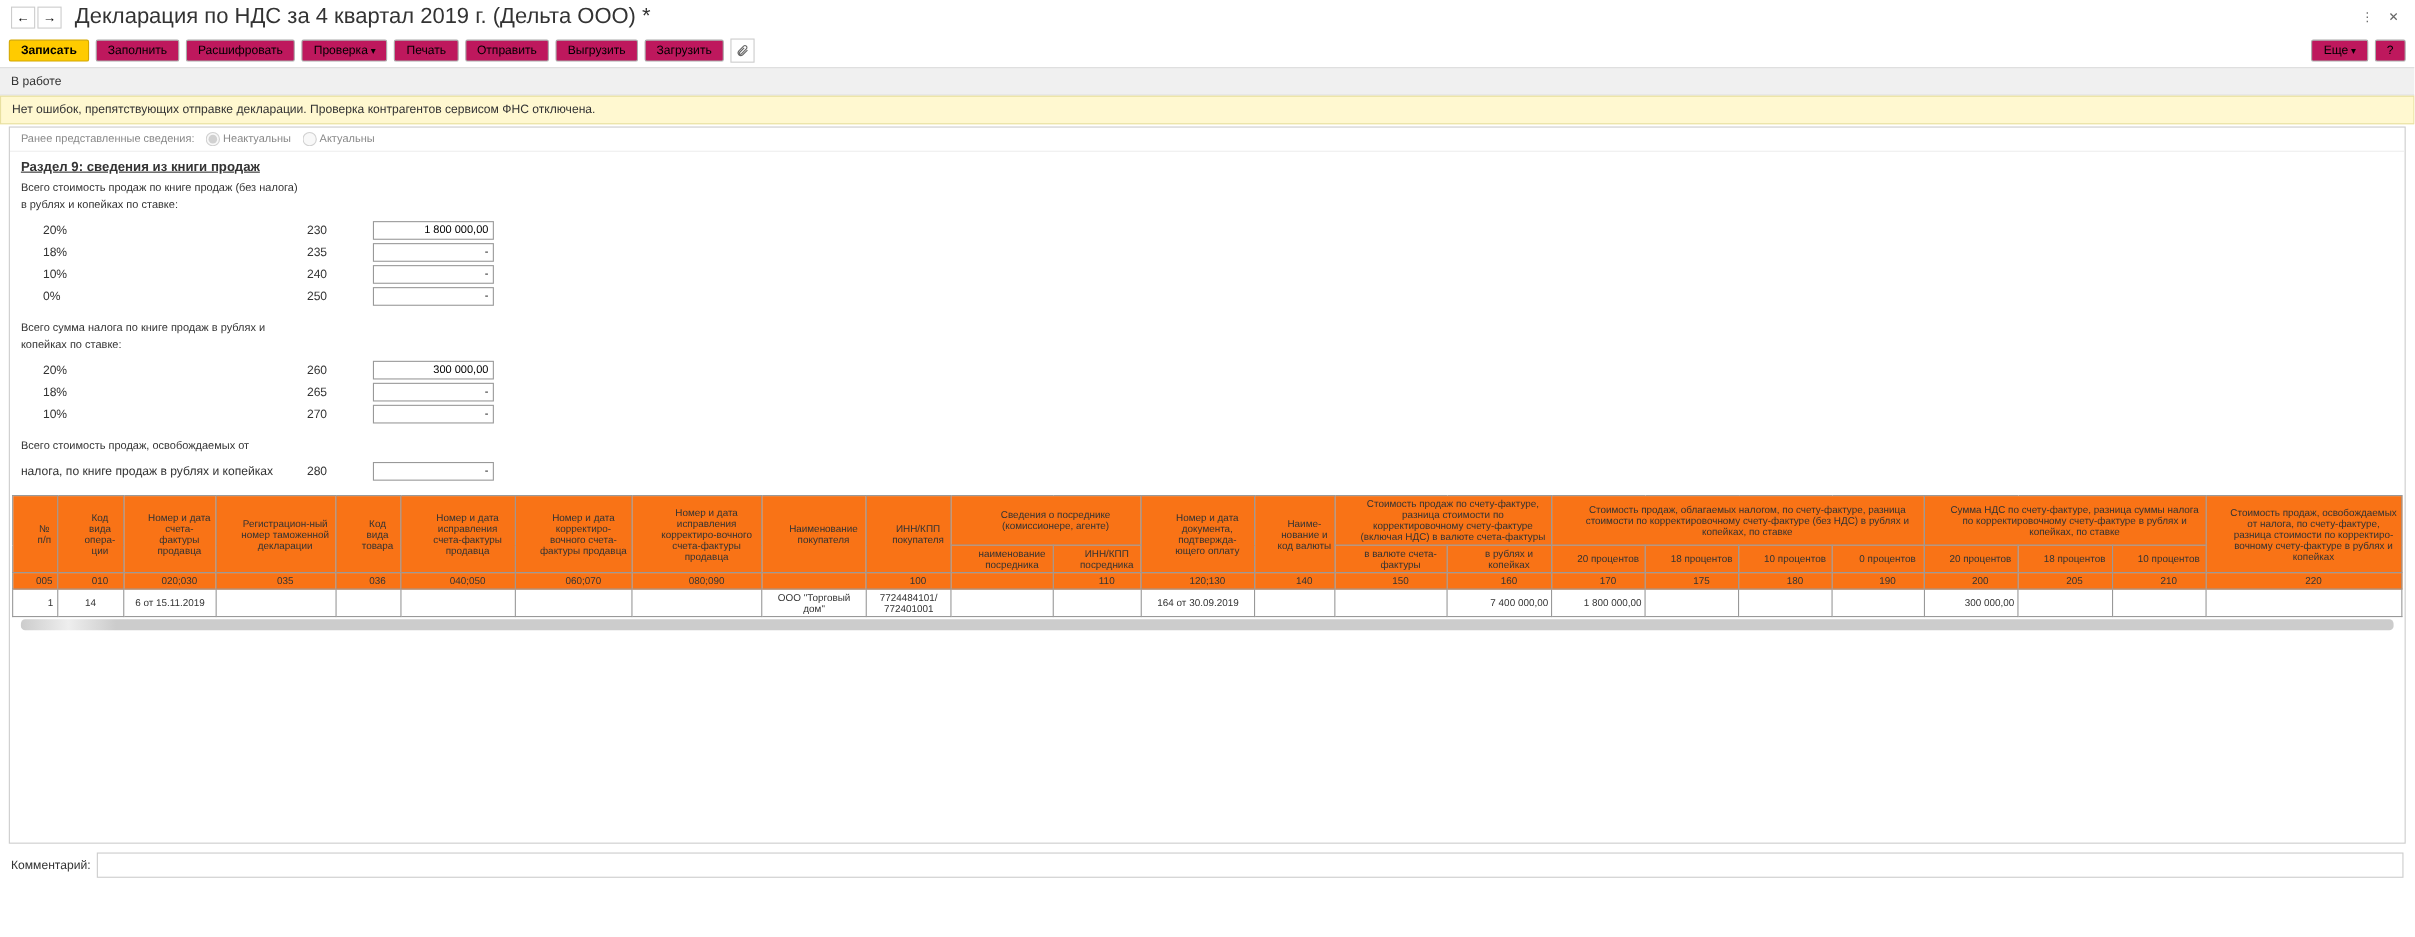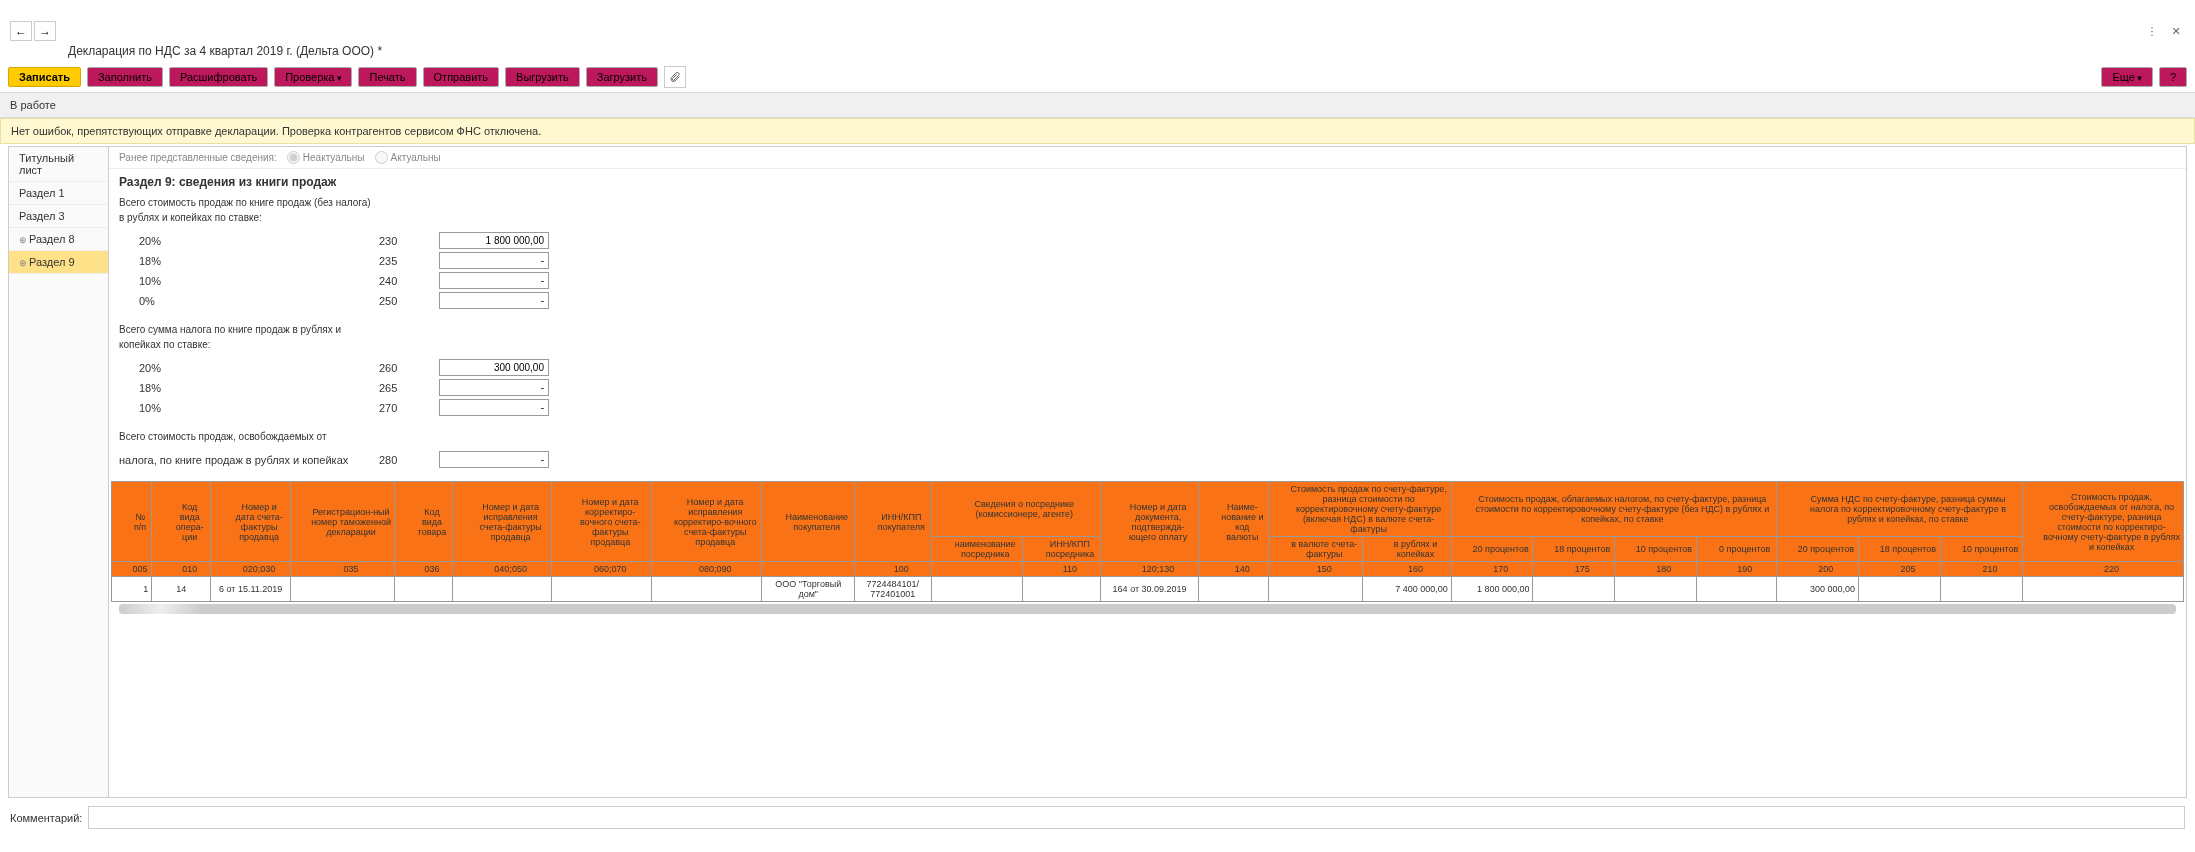--- a/index.html
+++ b/index.html
@@ -1,21 +1,21 @@
 <!DOCTYPE html>
 <html><head>
 <meta charset="utf-8">
 <style>
 * { box-sizing: border-box; margin: 0; padding: 0; }
 body { font-family: Arial, sans-serif; font-size: 11px; color: #333; background: #fff; }
 
 .header { display: flex; align-items: center; padding: 4px 10px; }
 .nav-btns { display: flex; gap: 2px; margin-right: 12px; }
 .nav-btn { width: 22px; height: 20px; border: 1px solid #ccc; background: #fff; cursor: pointer; display: flex; align-items: center; justify-content: center; font-size: 12px; }
-.title { font-size: 12px; flex: 1; margin-top: 40px; }
+.title { font-size: 20px; flex: 1; }
 .hdr-right { display: flex; gap: 6px; align-items: center; }
 .icon-btn { width: 18px; height: 18px; cursor: pointer; display: inline-flex; align-items: center; justify-content: center; color: #666; }
 
 .toolbar { display: flex; padding: 4px 8px; gap: 6px; align-items: center; }
 .btn { padding: 3px 10px; border: 1px solid #aaa; background: #be185d; cursor: pointer; border-radius: 2px; font-size: 11px; }
 .btn-primary { background: #ffcb00; border-color: #d4a800; font-weight: bold; }
 .btn-drop::after { content: " ▾"; font-size: 9px; }
 .attach-btn { width: 22px; height: 22px; border: 1px solid #ccc; background: #fff; cursor: pointer; display: flex; align-items: center; justify-content: center; }
 .toolbar .spacer { flex: 1; }
 
@@ -27,21 +27,21 @@
 .sidebar { width: 100px; border-right: 1px solid #ccc; background: #fafafa; }
 .sb-item { padding: 5px 10px; border-bottom: 1px solid #eee; cursor: pointer; }
 .sb-item.active { background: #ffe18a; }
 .sb-item.exp::before { content: "⊕ "; font-size: 9px; color: #888; }
 
 .content { flex: 1; overflow: auto; padding: 0; }
 .prior-row { padding: 4px 10px; color: #888; font-size: 10px; border-bottom: 1px solid #eee; display: flex; align-items: center; gap: 10px; }
 .prior-row label { display: flex; align-items: center; gap: 3px; }
 .prior-row input[type=radio] { margin: 0; }
 
-.sect-title { font-weight: bold; padding: 6px 10px; font-size: 12px; }
+.sect-title { font-weight: bold; padding: 6px 10px; font-size: 12px; text-decoration: underline; }
 .sect-desc { padding: 2px 10px; font-size: 10px; }
 
 .rate-grid { padding: 4px 10px 10px 10px; }
 .rate-row { display: flex; align-items: center; margin: 3px 0; }
 .rate-lbl { width: 260px; padding-left: 20px; }
 .rate-code { width: 40px; text-align: left; margin-right: 20px; }
 .rate-val { width: 110px; text-align: right; border: 1px solid #999; padding: 2px 4px; font-size: 10px; }
 
 .tbl-wrap { padding: 0 2px; }
 table.sales { border-collapse: collapse; width: 100%; font-size: 9px; }
@@ -89,27 +89,20 @@
   <button class="btn">?</button>
 </div>
 
 <div class="status-row">
   <a>В работе</a>
 </div>
 
 <div class="info-bar">Нет ошибок, препятствующих отправке декларации. Проверка контрагентов сервисом ФНС отключена.</div>
 
 <div class="main">
-  <div class="sidebar">
-    <div class="sb-item">Титульный лист</div>
-    <div class="sb-item">Раздел 1</div>
-    <div class="sb-item">Раздел 3</div>
-    <div class="sb-item exp">Раздел 8</div>
-    <div class="sb-item exp active">Раздел 9</div>
-  </div>
 
   <div class="content">
     <div class="prior-row">
       <span>Ранее представленные сведения:</span>
       <label>
           <input type="radio" checked="" disabled="" style=""> 
           <span>Неактуальны</span>
         </label>
       <label>
           <input type="radio" disabled="" style=""> 

